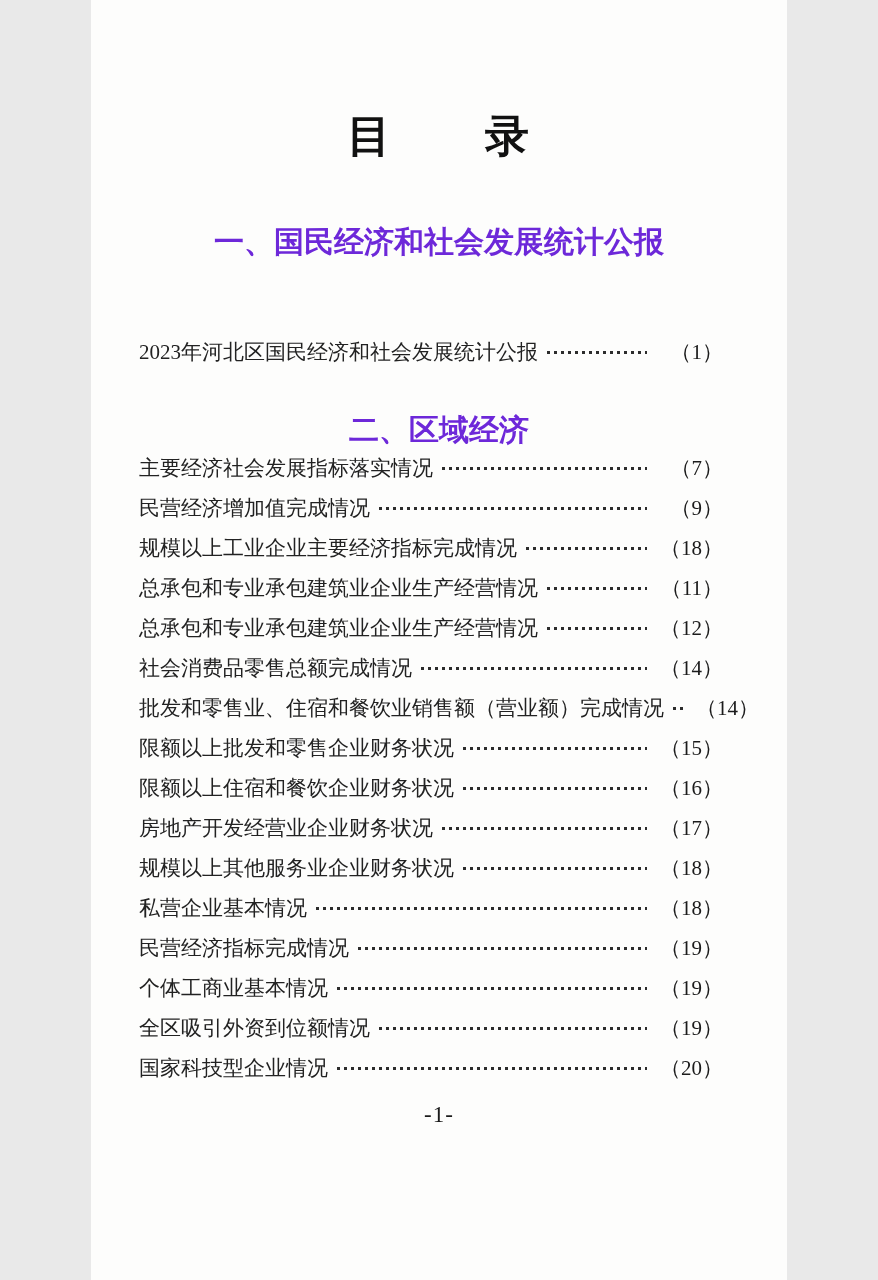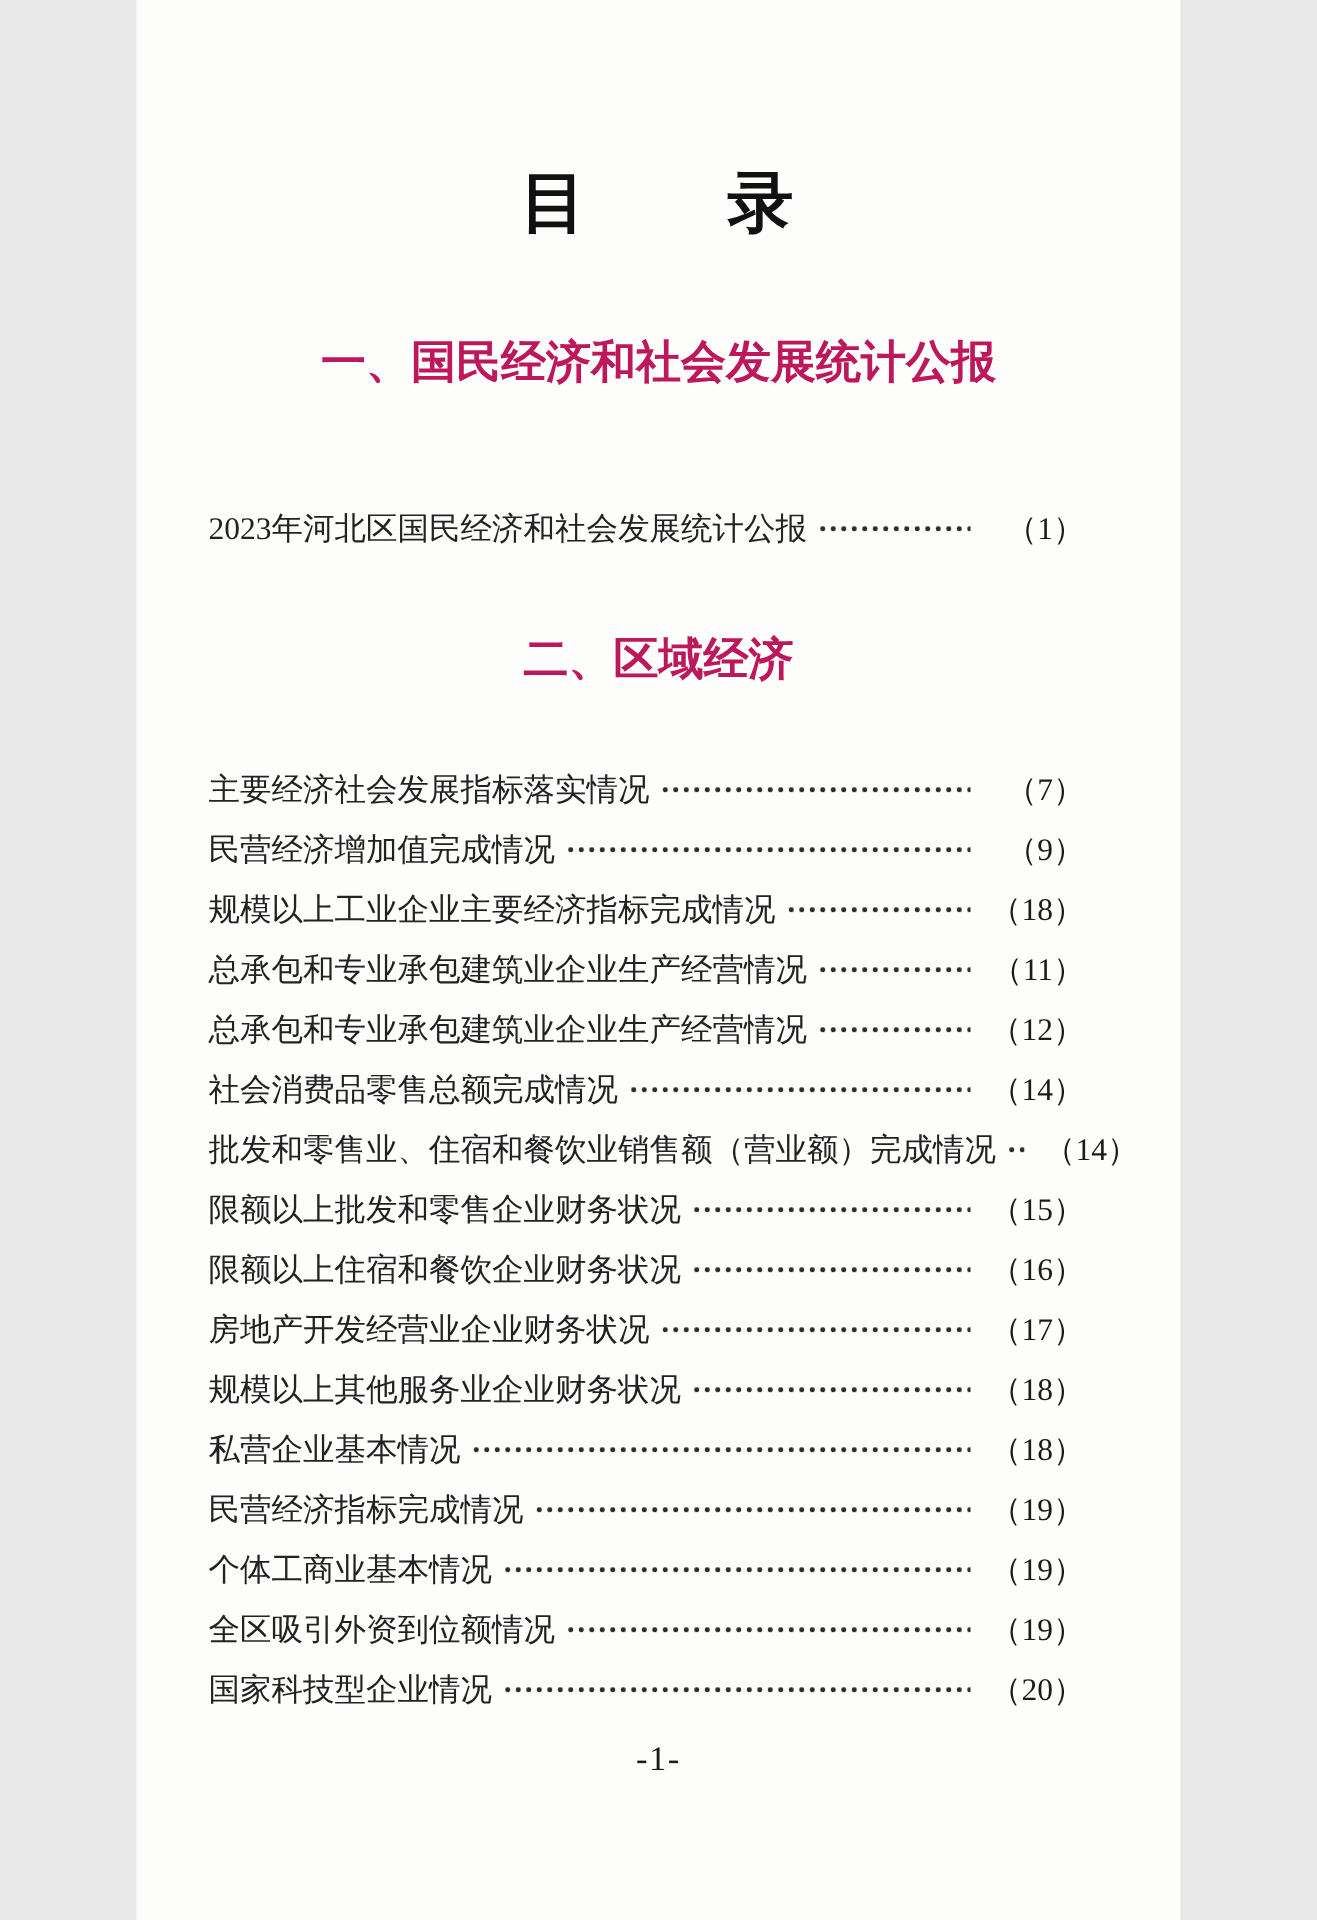--- a/index.html
+++ b/index.html
@@ -27,29 +27,29 @@
     font-family: "Liberation Sans", "DejaVu Sans", sans-serif;
     letter-spacing: 2px;
     color: #111;
   }
   .section-heading {
     text-align: center;
     font-size: 30px;
     line-height: 36px;
     font-weight: bold;
     font-family: "Liberation Sans", "DejaVu Sans", sans-serif;
-    color: #be185d;
+    color: #6d28d9;
   }
   .heading-1 { margin-top: 62px; }
-  .heading-2 { margin-top: 50px; }
+  .heading-2 { margin-top: 40px; }
   .toc-list {
     padding: 0 64px 0 48px;
   }
   .toc-list-1 { margin-top: 72px; }
-  .toc-list-2 { margin-top: 48px; }
+  .toc-list-2 { }
   .toc-row {
     display: flex;
     align-items: center;
     height: 40px;
     font-size: 21px;
     color: #222;
     cursor: pointer;
   }
   .toc-text {
     white-space: nowrap;

